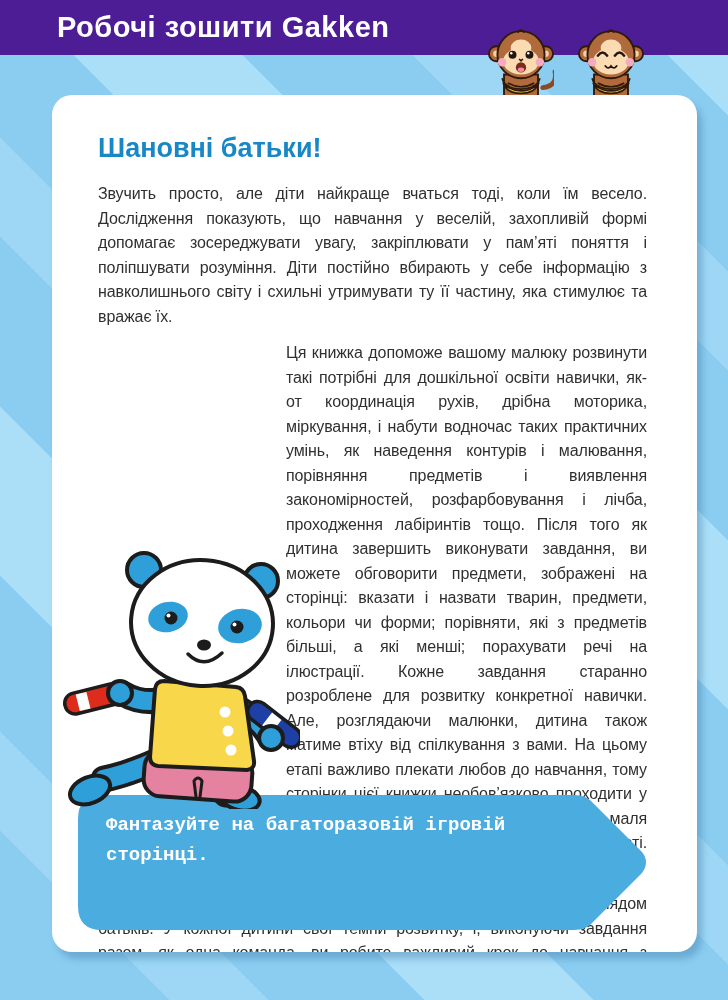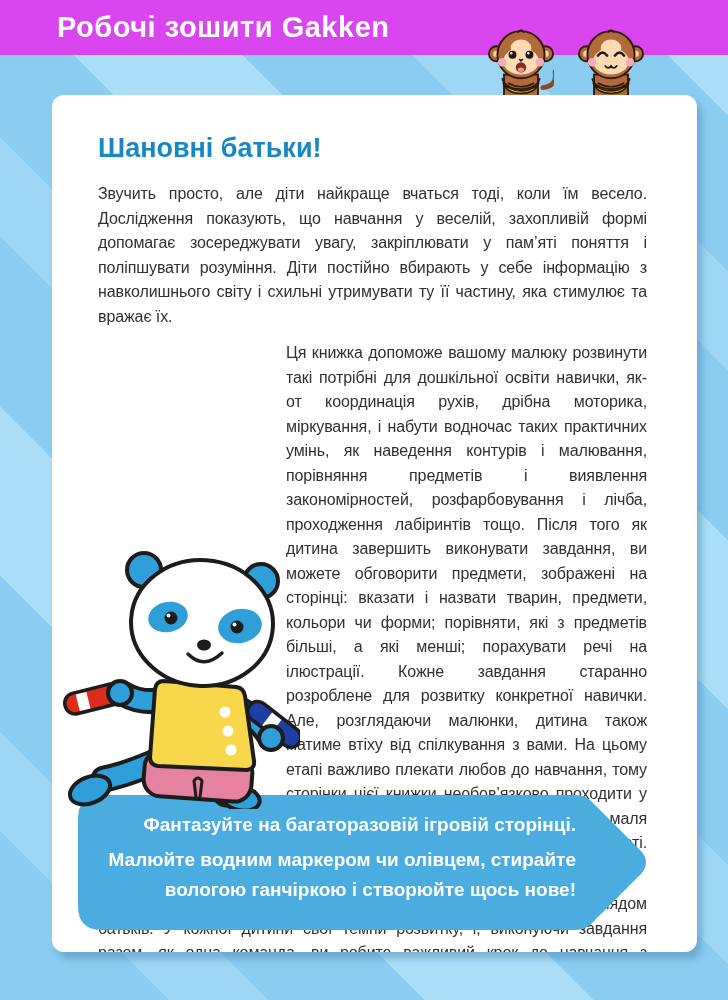--- a/index.html
+++ b/index.html
@@ -13,50 +13,50 @@
     position:absolute;inset:0;
     background:repeating-linear-gradient(45deg,
       #8bcdf1 0 120px,
       #9dd7f5 120px 190px,
       #8bcdf1 190px 300px,
       #abdff8 300px 420px);
   }
   
   .red-band{
     position:absolute;left:0;top:0;width:728px;height:55px;
-    background:#d946ef;z-index:1;
+    background:#4c1d95;z-index:1;
   }
   .red-band .title{
     position:absolute;left:57px;top:0;line-height:55px;
     color:#ffffff;font-size:29px;font-weight:bold;letter-spacing:.5px;
   }
   .monkeys{position:absolute;left:488px;top:27px;z-index:2;display:flex;gap:24px;}
   
   .card{
     position:absolute;left:52px;top:95px;width:645px;height:857px;
-    background:#ffffff;border-radius:12px;z-index:3;
+    background:#ffffff;border-radius:20px;z-index:3;
     box-shadow:5px 7px 7px rgba(64,125,170,.42);
     box-sizing:border-box;padding:38px 46px 0 46px;overflow:hidden;
   }
   h1.heading{
     margin:0 0 18px 0;color:#1787c5;font-size:27px;font-weight:bold;
   }
   .body-text p{
     margin:0 4px 12px 0;color:#303030;font-size:16px;line-height:24.5px;
     text-align:justify;letter-spacing:-0.1px;
   }
   .panda-float{float:left;width:188px;height:235px;margin-top:248px;}
   .panda{position:absolute;left:2px;top:452px;width:246px;height:262px;z-index:6;}
   
   .bubble{position:absolute;left:26px;top:700px;width:574px;height:135px;z-index:4;}
   .bubble svg{position:absolute;inset:0;}
   .bubble .bubble-text{
-    position:absolute;left:28px;right:76px;top:15px;text-align:right;
+    position:absolute;left:28px;right:76px;top:15px;text-align:left;
     color:#ffffff;font-weight:bold;font-size:19px;line-height:30px;
-    font-family:Liberation Sans, sans-serif;letter-spacing:0px;
+    font-family:Liberation Mono, monospace;letter-spacing:0px;
   }
   .bubble .bubble-text p{margin:0 0 5px 0;}
 </style>
 </head>
 <body>
 
 <div class="bg-stripes"></div>
 
 <header class="red-band">
   <span class="title">Робочі зошити Gakken</span>
@@ -173,16 +173,15 @@
     <ellipse cx="150" cy="98" rx="7" ry="5.5" fill="#1c1c1c"></ellipse>
     <path d="M134,107 Q150,123 168,106" stroke="#1c1c1c" stroke-width="3.5" fill="none" stroke-linecap="round"></path>
   </svg>
 
   <div class="bubble">
     <svg viewBox="0 0 574 135" width="574" height="135">
       <path d="M24,0 H496 Q509,0 516,9 L564,57 Q572,67 564,78 L516,126 Q509,135 496,135 H24 Q0,135 0,111 V24 Q0,0 24,0 Z" fill="#4bacdf"></path>
     </svg>
     <div class="bubble-text">
       <p>Фантазуйте на багаторазовій ігровій сторінці.</p>
-      <p>Малюйте водним маркером чи олівцем, стирайте вологою ганчіркою і створюйте щось нове!</p>
     </div>
   </div>
 </section>
 
 </body></html>

